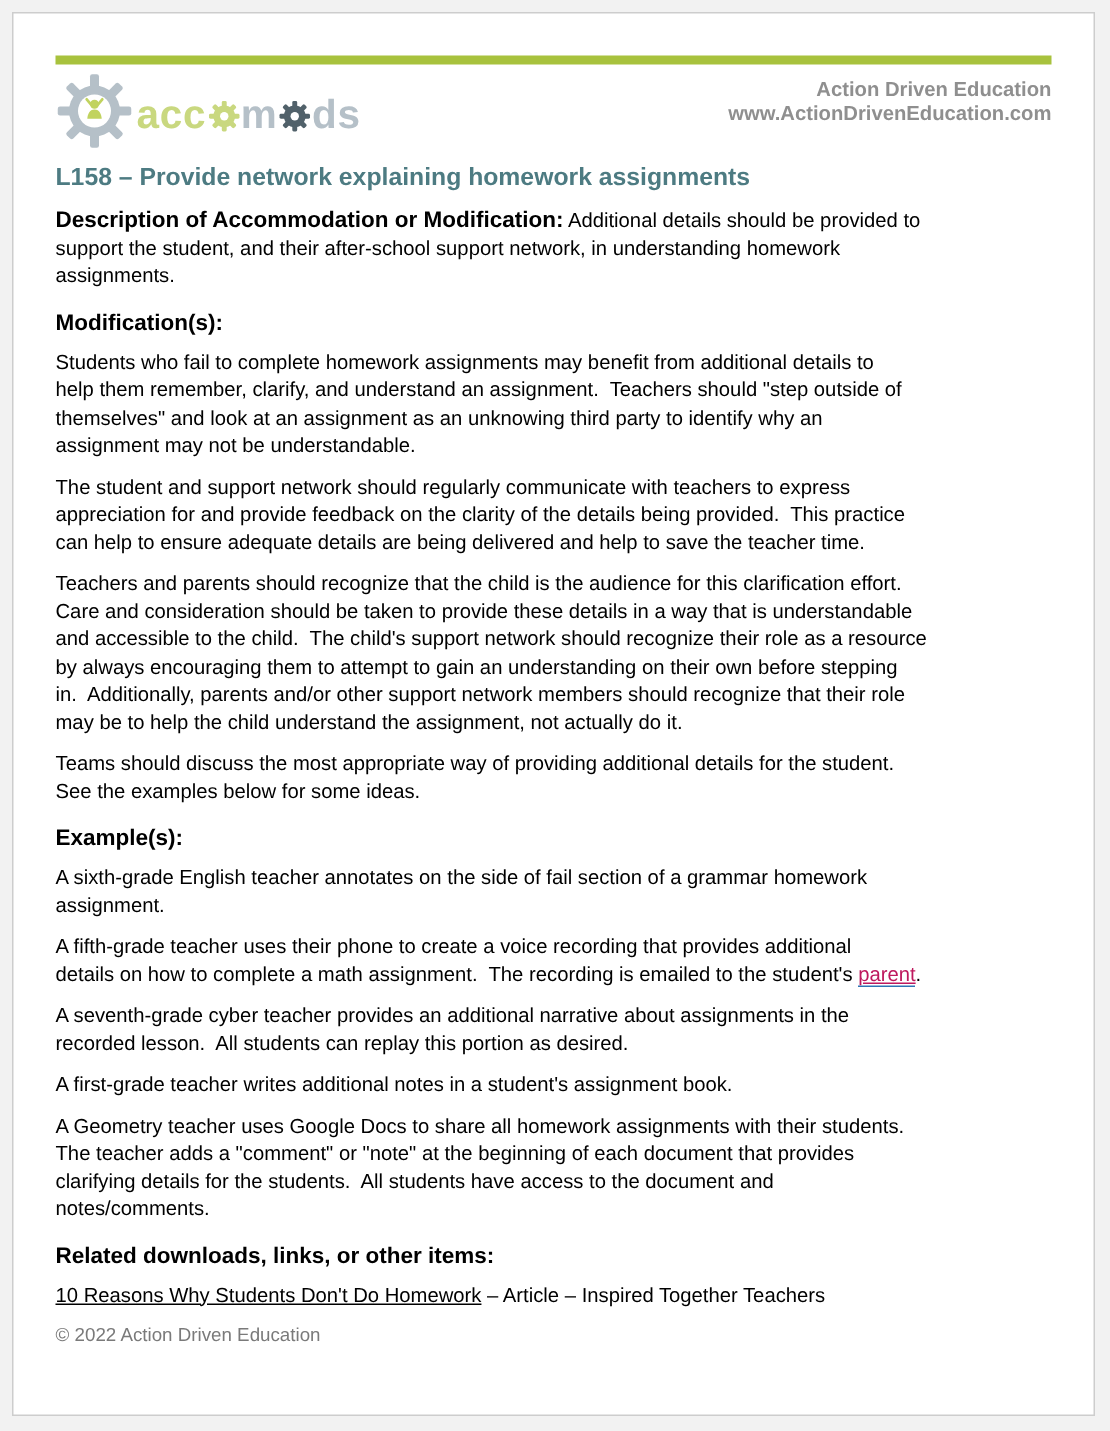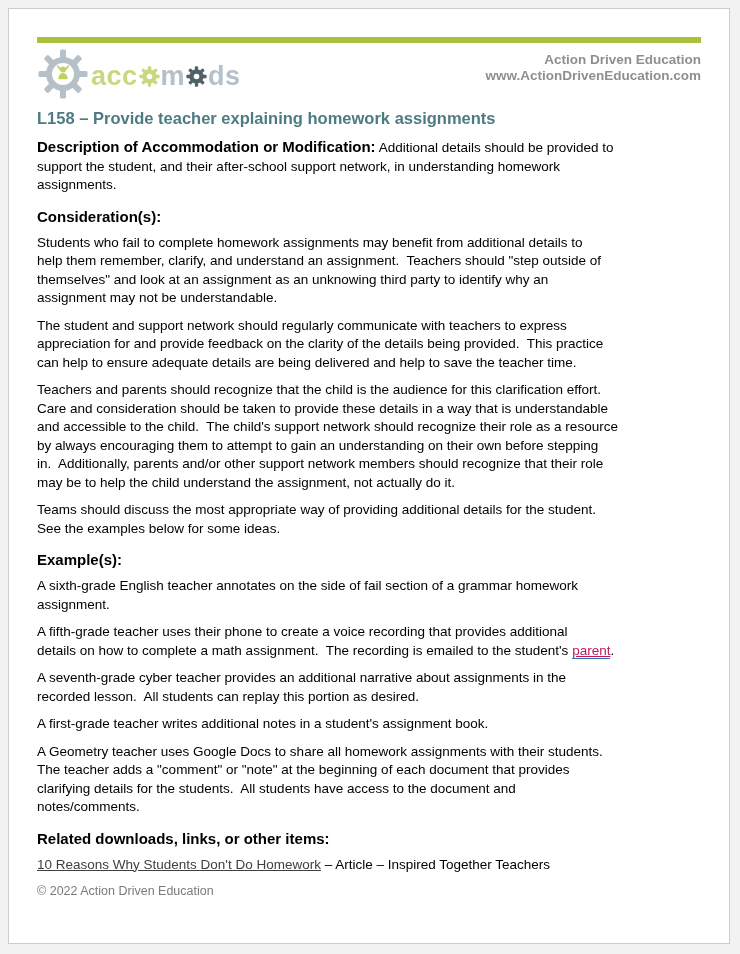--- a/index.html
+++ b/index.html
@@ -76,21 +76,21 @@
     color: #000;
     margin: 13px 0 7px 0;
   }
   .annot-link {
     color: #be185d;
     text-decoration: underline;
     border-bottom: 1.5px solid #2e74b5;
     cursor: pointer;
   }
   .green-link {
-    color: #404040;
+    color: #000000;
     text-decoration: underline;
     cursor: pointer;
   }
   .footer-copy {
     color: #7a7a7a;
     font-size: 12.5px;
     margin-top: 10px;
   }
 </style>
 </head>
@@ -155,27 +155,27 @@
         </svg></span>
           <span class="logo-gray">ds</span>
         </span>
     </div>
     <div class="org-block">
       <div>Action Driven Education</div>
       <div>www.ActionDrivenEducation.com</div>
     </div>
   </div>
 
-  <h1 class="doc-title">L158 – Provide teacher explaining homework assignments</h1>
+  <h1 class="doc-title">L158 – Provide network explaining homework assignments</h1>
 
   <p class="body-p"><span class="inline-label">Description of Accommodation or Modification:</span><span> Additional details should be provided to
 support the student, and their after-school support network, in understanding homework
 assignments.</span></p>
 
-  <h2 class="sec-head">Consideration(s):</h2>
+  <h2 class="sec-head">Modification(s):</h2>
 
   <p class="body-p">Students who fail to complete homework assignments may benefit from additional details to
 help them remember, clarify, and understand an assignment.  Teachers should "step outside of
 themselves" and look at an assignment as an unknowing third party to identify why an
 assignment may not be understandable.</p>
   <p class="body-p">The student and support network should regularly communicate with teachers to express
 appreciation for and provide feedback on the clarity of the details being provided.  This practice
 can help to ensure adequate details are being delivered and help to save the teacher time.</p>
   <p class="body-p">Teachers and parents should recognize that the child is the audience for this clarification effort.
 Care and consideration should be taken to provide these details in a way that is understandable

